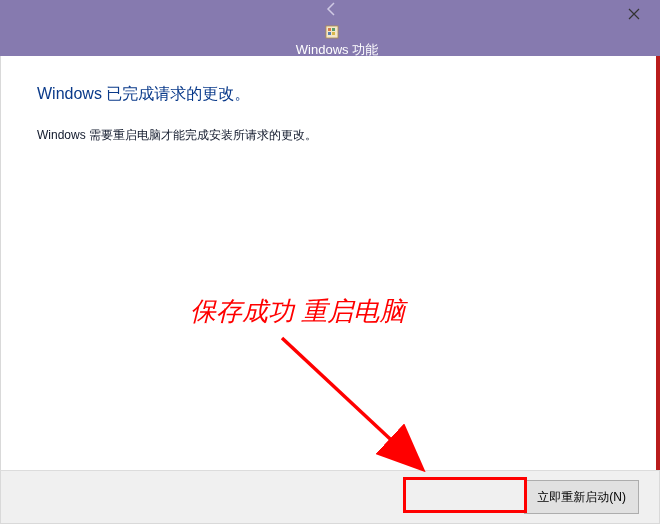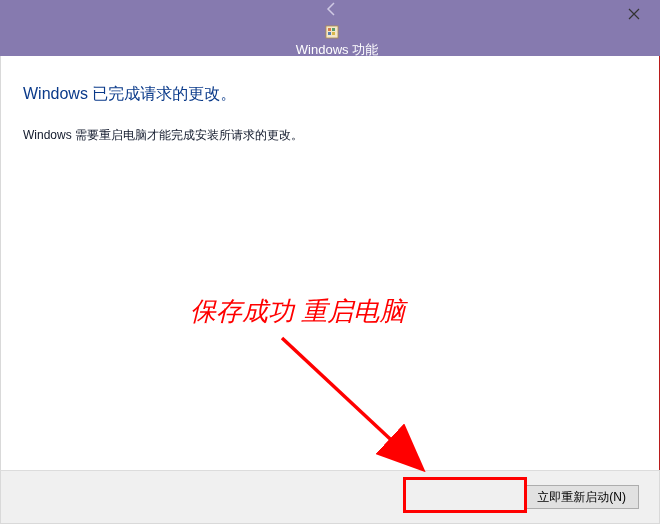--- a/index.html
+++ b/index.html
@@ -45,25 +45,25 @@
       width: 52px;
       height: 28px;
       display: flex;
       align-items: center;
       justify-content: center;
       color: #2a2a2a;
       font-size: 14px;
       cursor: pointer;
     }
     .content {
-      padding: 28px 36px 0 22px;
+      padding: 28px 36px 0 36px;
       height: calc(100% - 56px - 54px);
       background: #fff;
       border-left: 1px solid #d9d9d9;
-      border-right: 1px solid #b91c1c;
+      border-right: 4px solid #b91c1c;
     }
     .heading {
       color: #0a3a8a;
       font-size: 16px;
       font-weight: 400;
       margin-bottom: 22px;
     }
     .body-text {
       color: #0f172a;
       font-size: 12px;
@@ -76,21 +76,21 @@
       border-right: 1px solid #d9d9d9;
       border-bottom: 1px solid #d9d9d9;
       display: flex;
       align-items: center;
       justify-content: flex-end;
       padding-right: 20px;
       gap: 10px;
     }
     .btn {
       min-width: 106px;
-      height: 24px;
+      height: 34px;
       background: #e1e1e1;
       border: 1px solid #adadad;
       font-size: 12px;
       color: #000;
       cursor: pointer;
       padding: 0 12px;
       font-family: inherit;
     }
     .primary-highlight {
       position: absolute;

